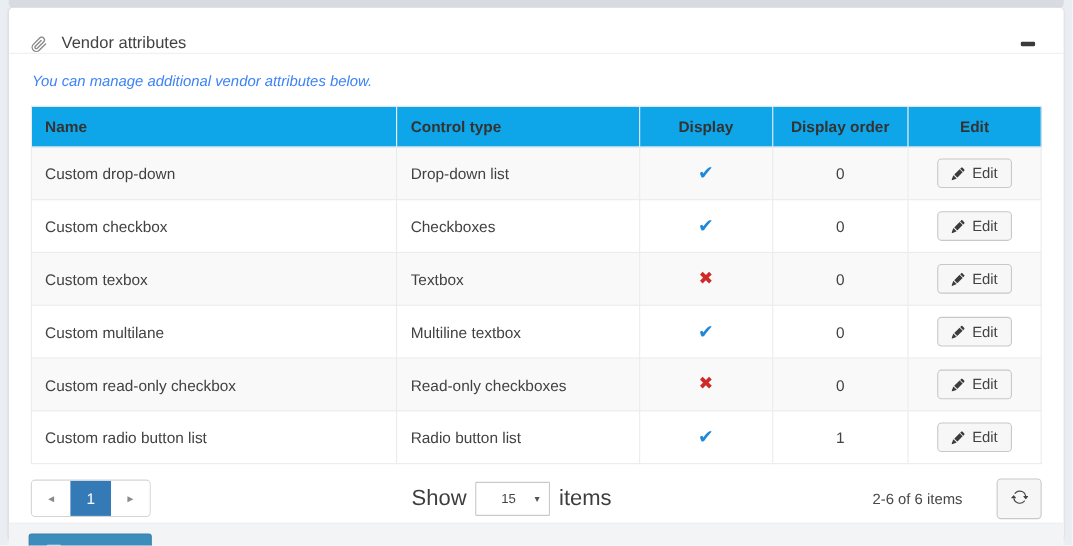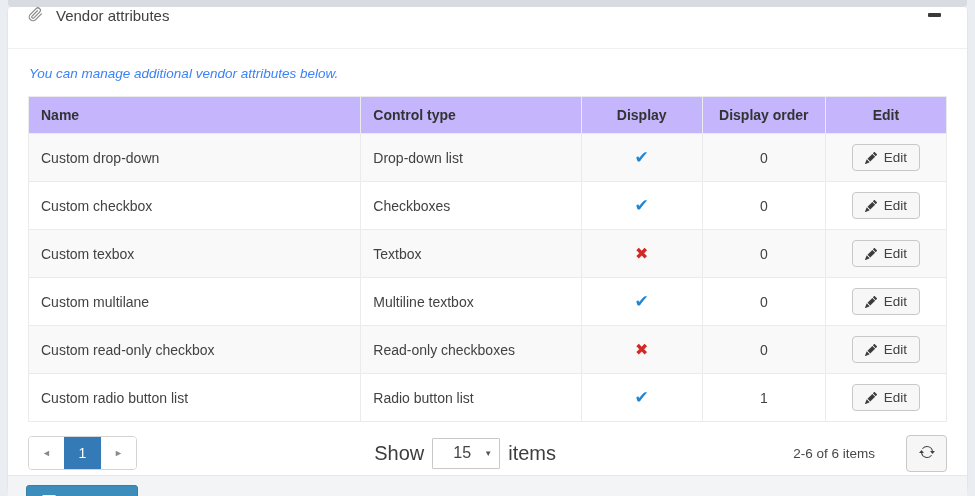--- a/index.html
+++ b/index.html
@@ -21,37 +21,37 @@
     background:#d8dbe1;border-radius:4px;
   }
   .card{
     position:absolute;top:7px;left:8px;width:959px;height:483px;
     background:#fff;border-radius:4px;
     box-shadow:0 1px 2px rgba(0,0,0,.12);
     display:flex;flex-direction:column;
   }
   
   .card-header{
-    height:42px;flex:0 0 42px;display:flex;align-items:flex-start;
+    height:42px;flex:0 0 42px;display:flex;align-items:flex-end;
     padding:0 20px;border-bottom:1px solid #f0f0f0;
   }
   .clip-icon{display:inline-flex;color:#8a8a8a;}
   .panel-title{margin-left:13px;font-size:15px;color:#414141;}
   .collapse-btn{
     margin-left:auto;background:none;border:none;cursor:pointer;
     padding:6px;display:flex;align-items:center;
   }
   .minus-bar{width:13px;height:4px;background:#3a3a3a;border-radius:1px;}
   
   .card-body{flex:1;padding:0 20px;}
   .hint{font-style:italic;color:#3b82f6;font-size:13.5px;margin:17px 0 15px 1px;}
   table{width:100%;border-collapse:collapse;border:1px solid #e0e0e0;}
   th,td{border:1px solid #ebebeb;}
   th{
-    background:#c4b5fd;font-weight:bold;color:#333;font-size:14px;
+    background:#0ea5e9;font-weight:bold;color:#333;font-size:14px;
     padding:10px 12px;text-align:left;
   }
   th.center,td.center{text-align:center;}
   td{padding:10px 12px;color:#424242;font-size:14px;}
   tbody tr:nth-child(odd){background:#f9f9f9;}
   col.c-name{width:36.2%;} col.c-type{width:24%;}
   col.c-req{width:13.2%;} col.c-order{width:13.4%;} col.c-edit{width:13.2%;}
   .mark{font-weight:bold;line-height:1;}
   .mark.true{color:var(--true-color);font-size:17px;}
   .mark.false{color:var(--false-color);font-size:16px;}
@@ -77,21 +77,21 @@
     width:37px;height:100%;display:flex;align-items:center;justify-content:center;
     background:var(--pager-active);color:#fff;font-size:14px;border:none;cursor:pointer;
     font-family:inherit;
   }
   .show-wrap{flex:1;display:flex;align-items:center;justify-content:center;gap:8px;}
   .show-label,.items-label{color:#3d3d3d;font-size:20px;}
   .page-size-select{
     width:68px;height:31px;border:1px solid #c9c9c9;background:#fff;
     display:flex;align-items:center;cursor:pointer;padding:0 7px;border-radius:1px;
   }
-  .page-size-value{flex:1;text-align:center;font-size:16px;color:#444;}
+  .page-size-value{flex:1;text-align:center;font-size:12px;color:#444;}
   .select-arrow{font-size:8px;color:#555;}
   .range-text{color:#474747;font-size:13.5px;margin-right:31px;}
   .refresh-btn{
     width:41px;height:37px;background:#f6f6f6;border:1px solid #c8c8c8;
     border-radius:4px;display:flex;align-items:center;justify-content:center;
     cursor:pointer;
   }
   
   .card-footer{
     flex:0 0 53px;background:#f3f4f6;border-top:1px solid #e7e7e7;

